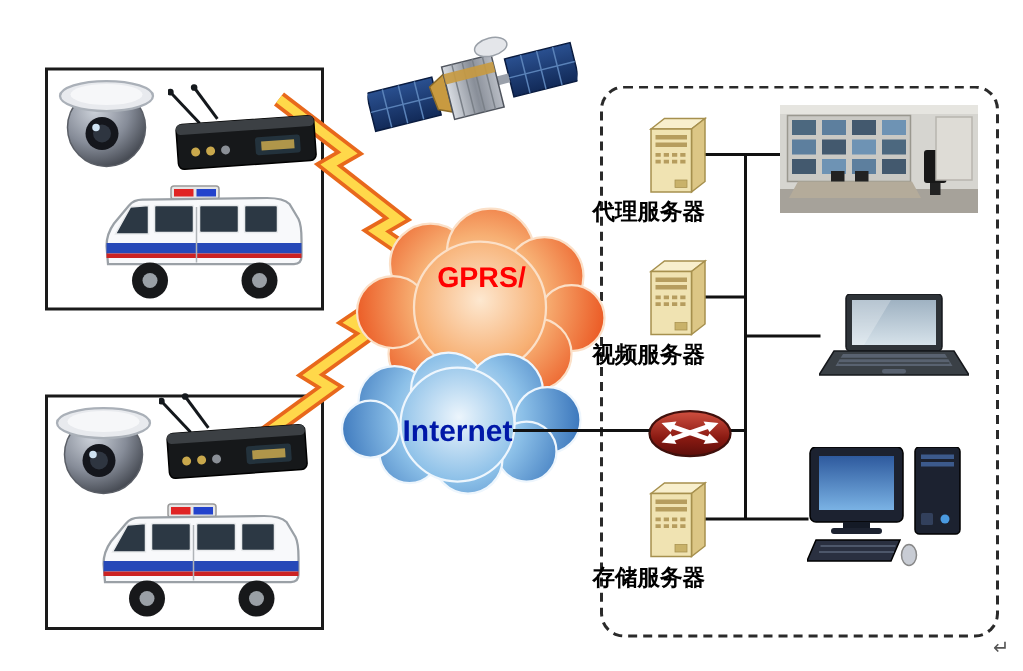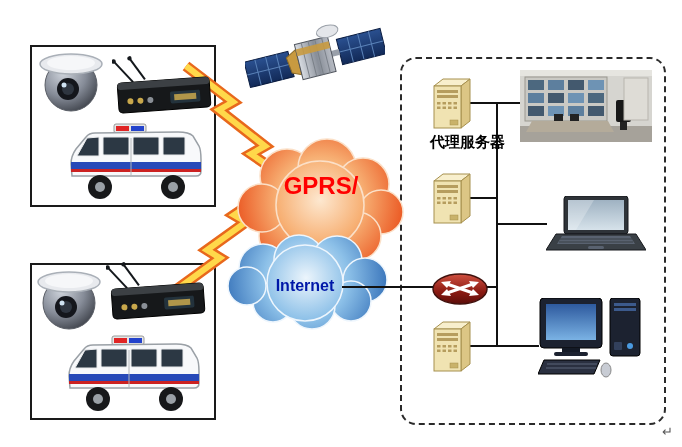--- a/index.html
+++ b/index.html
@@ -1,23 +1,23 @@
 <!DOCTYPE html>
 <html><head>
 <meta charset="utf-8">
 <style>
   html,body{margin:0;padding:0;background:#fff;font-family:"Liberation Sans",sans-serif;}
   .canvas{position:relative;width:682px;height:447px;background:#ffffff;overflow:hidden;}
   .abs{position:absolute;}
   .site-box{position:absolute;border:2px solid #1a1a1a;background:#ffffff;box-sizing:border-box;}
   .dashed-box{position:absolute;border:2px dashed #2a2a2a;border-radius:16px;box-sizing:border-box;background:transparent;}
-  .label{position:absolute;text-align:right;font-size:15px;font-weight:700;color:#000;line-height:18px;}
+  .label{position:absolute;text-align:left;font-size:15px;font-weight:700;color:#000;line-height:18px;}
   .cloud-text{position:absolute;text-align:center;font-weight:700;}
-  .gprs-text{color:#ff0000;font-size:24px;line-height:23px;}
-  .internet-text{color:#0018a8;font-size:16px;}
+  .gprs-text{color:#ff0000;font-size:19px;line-height:23px;}
+  .internet-text{color:#0018a8;font-size:20px;}
   .footer-mark{position:absolute;color:#555;font-size:13px;}
   svg{display:block;}
   .z1{z-index:1}.z2{z-index:2}.z3{z-index:3}.z4{z-index:4}.z5{z-index:5}
 </style>
 </head>
 <body>
 
 <div class="canvas">
 
   <svg width="0" height="0" style="position:absolute" aria-hidden="true">
@@ -356,16 +356,18 @@
   <svg class="abs z4" style="left:0;top:0;" width="682" height="447">
     <line x1="342" y1="287" x2="433" y2="287" stroke="#111" stroke-width="2"></line>
   </svg>
 
   <div class="cloud-text gprs-text z5" style="left:251px;top:174px;width:140px;">
     <div>GPRS/</div>
   </div>
   <div class="cloud-text internet-text z5" style="left:235px;top:277px;width:140px;">Internet</div>
 
   <div class="label z5" style="left:395px;top:133px;width:110px;">代理服务器</div>
+  <div class="label z5" style="left:395px;top:228px;width:110px;">视频服务器</div>
+  <div class="label z5" style="left:395px;top:377px;width:110px;">存储服务器</div>
 
   <div class="footer-mark z5" style="left:662px;top:424px;">↵</div>
 
 </div>
 
 </body></html>

